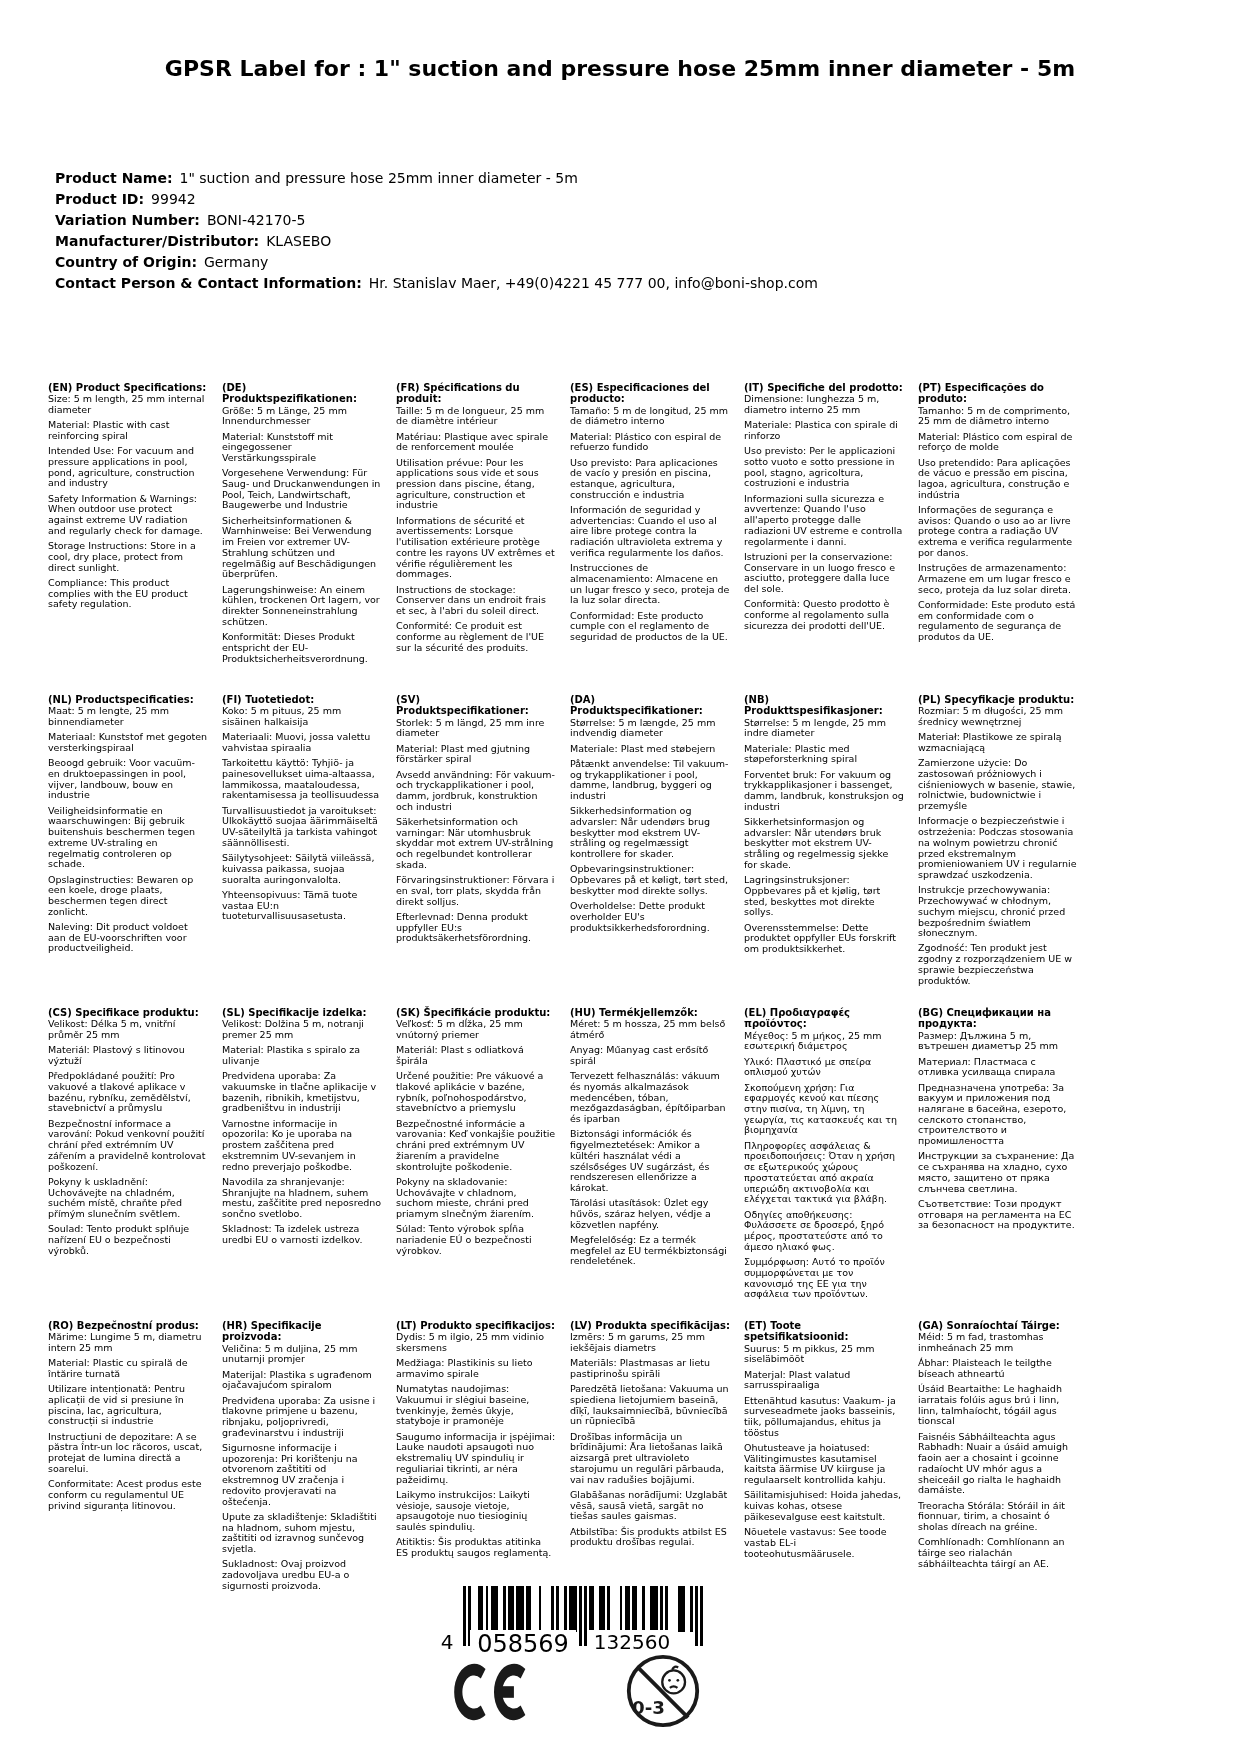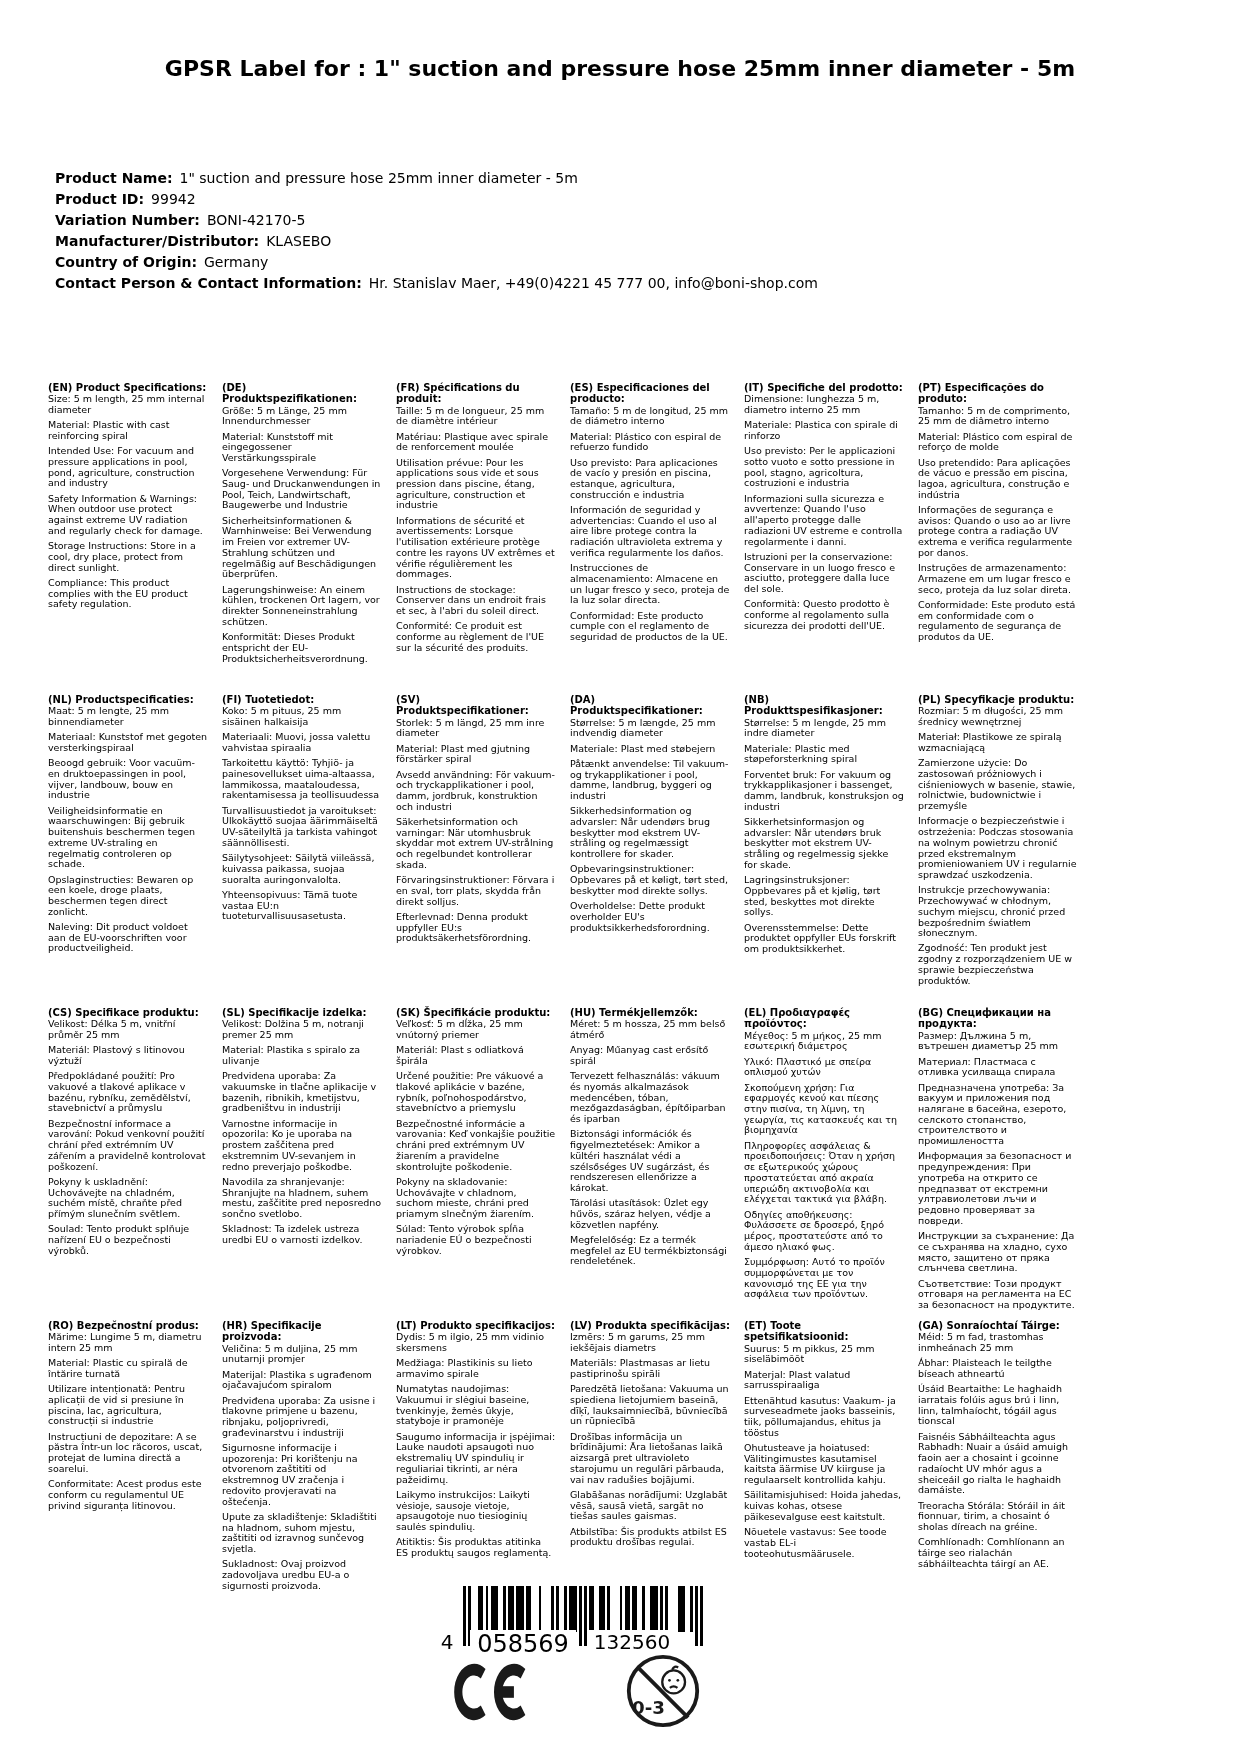--- a/index.html
+++ b/index.html
@@ -241,21 +241,20 @@
         <p>Σκοπούμενη χρήση: Για εφαρμογές κενού και πίεσης στην πισίνα, τη λίμνη, τη γεωργία, τις κατασκευές και τη βιομηχανία</p>
         <p>Πληροφορίες ασφάλειας &amp; προειδοποιήσεις: Όταν η χρήση σε εξωτερικούς χώρους προστατεύεται από ακραία υπεριώδη ακτινοβολία και ελέγχεται τακτικά για βλάβη.</p>
         <p>Οδηγίες αποθήκευσης: Φυλάσσετε σε δροσερό, ξηρό μέρος, προστατεύστε από το άμεσο ηλιακό φως.</p>
         <p>Συμμόρφωση: Αυτό το προϊόν συμμορφώνεται με τον κανονισμό της ΕΕ για την ασφάλεια των προϊόντων.</p>
       </section>
       <section class="lang-block">
         <h3>(BG) Спецификации на продукта:</h3>
         <p>Размер: Дължина 5 m, вътрешен диаметър 25 mm</p>
         <p>Материал: Пластмаса с отливка усилваща спирала</p>
         <p>Предназначена употреба: За вакуум и приложения под налягане в басейна, езерото, селското стопанство, строителството и промишлеността</p>
-        <p>Информация за безопасност и предупреждения: При употреба на открито се предпазват от екстремни ултравиолетови лъчи и редовно проверяват за повреди.</p>
         <p>Инструкции за съхранение: Да се съхранява на хладно, сухо място, защитено от пряка слънчева светлина.</p>
         <p>Съответствие: Този продукт отговаря на регламента на ЕС за безопасност на продуктите.</p>
       </section>
       <section class="lang-block">
         <h3>(RO) Bezpečnostní produs:</h3>
         <p>Mărime: Lungime 5 m, diametru intern 25 mm</p>
         <p>Material: Plastic cu spirală de întărire turnată</p>
         <p>Utilizare intenționată: Pentru aplicații de vid si presiune în piscina, lac, agricultura, construcții si industrie</p>
         <p>Instrucțiuni de depozitare: A se păstra într-un loc răcoros, uscat, protejat de lumina directă a soarelui.</p>
         <p>Conformitate: Acest produs este conform cu regulamentul UE privind siguranța litinovou.</p>

